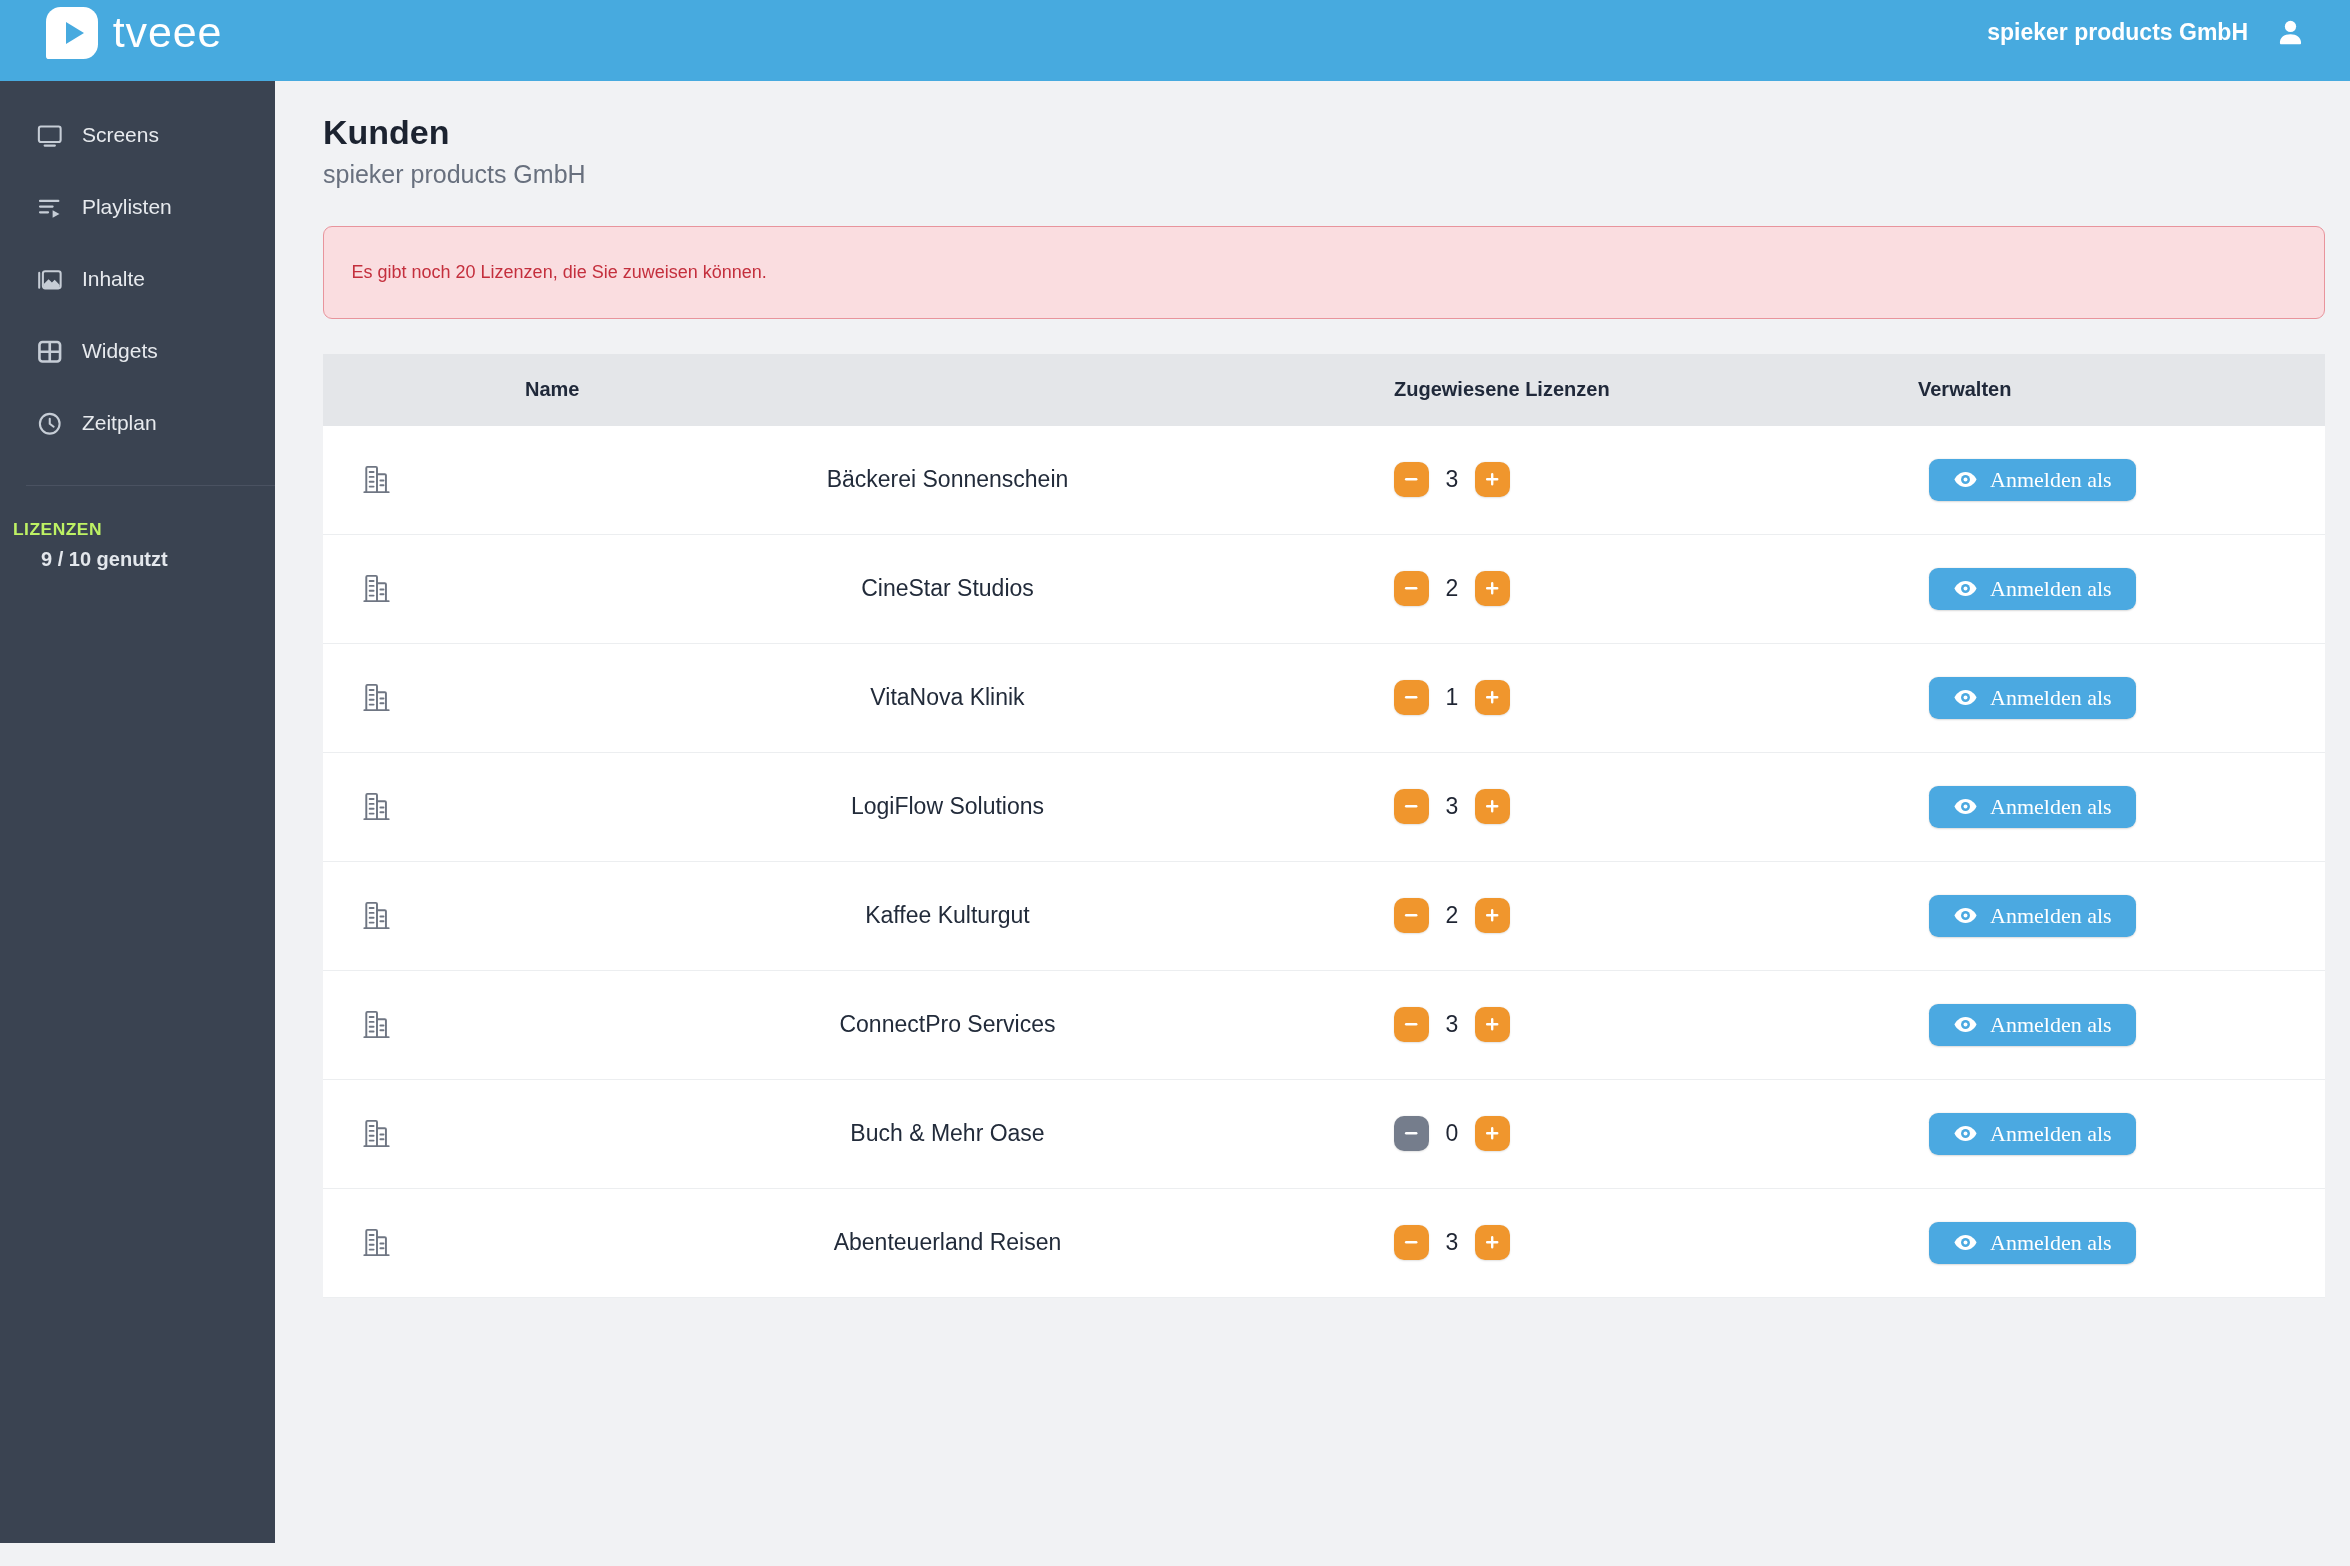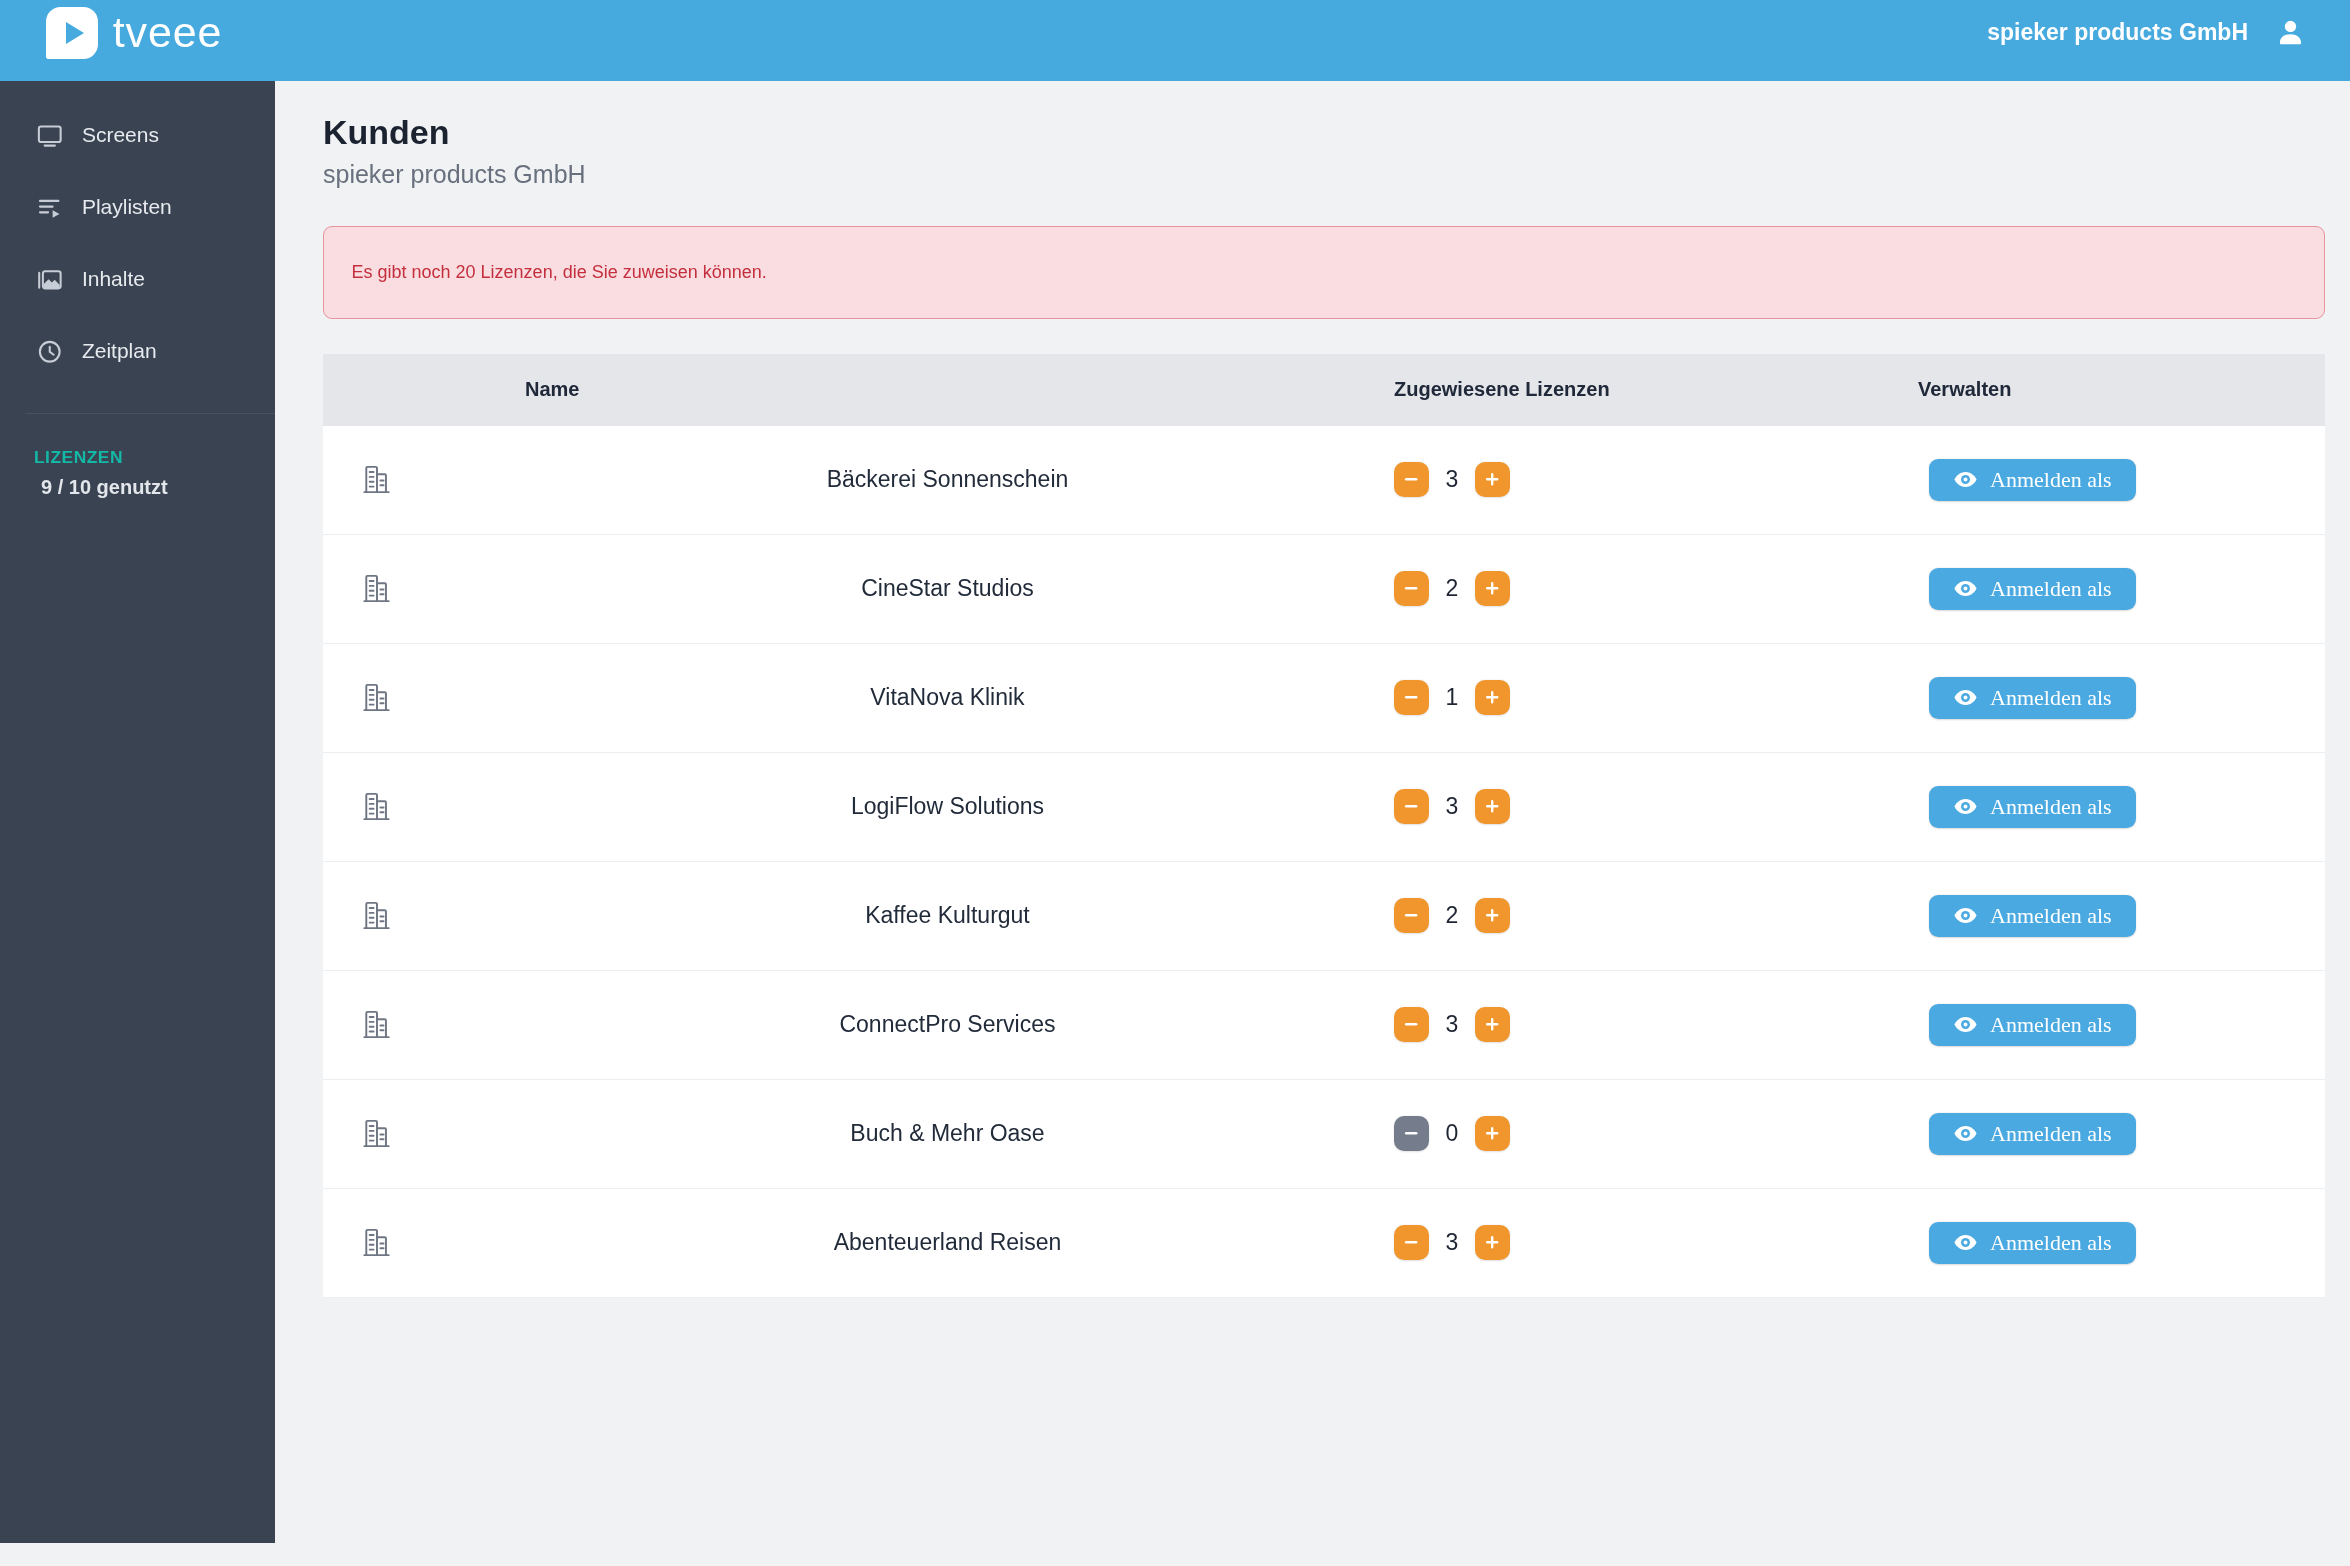--- a/index.html
+++ b/index.html
@@ -50,21 +50,21 @@
     width:275px;background:var(--sidebar-dark);
     padding-top:18.4px;flex-shrink:0;
   }
   .side-item{
     height:72px;display:flex;align-items:center;gap:18.4px;
     padding-left:36px;color:#E7EAEE;font-size:21px;font-weight:400;
   }
   .side-item .icn{width:27.5px;height:27.5px;color:#C6CDD6;flex-shrink:0;display:block;}
   .side-divider{border:none;border-top:0.9px solid #4A5261;margin:26px 0 0 26px;}
   .lic-block{margin-top:33px;}
-  .lic-heading{padding-left:34px;color:#14b8a6;font-size:17.4px;font-weight:700;letter-spacing:0.5px;}
+  .lic-heading{padding-left:13px;color:#bef264;font-size:17.4px;font-weight:700;letter-spacing:0.5px;}
   .lic-usage{padding-left:41px;margin-top:7.3px;color:#E3E7EC;font-size:20px;font-weight:bold;}
   .support{margin-top:11px;}
 
   
   .main{flex:1;padding:31px 26px 0 48px;}
   .page-title{font-size:34px;font-weight:700;color:#1C2330;line-height:40px;}
   .page-subtitle{font-size:25px;color:#68707E;margin-top:5.5px;line-height:33px;}
 
   .alert{
     width:2002px;margin-top:35px;height:93px;
@@ -147,20 +147,27 @@
 
     <div class="side-item" data-interactable="true">
       <svg class="icn" data-interactable="false" viewBox="0 0 24 24" fill="none" stroke="currentColor" stroke-width="1.8" stroke-linecap="round">
         <path d="M2.8 6v13"></path>
         <rect x="6" y="4.5" width="15.5" height="15" rx="2"></rect>
         <path d="M6.8 15.8l4.2-4.2 2.9 2.9 2.4-2.4 4.4 4.4v.9c0 1.2-1 2.2-2.2 2.2H9c-1.2 0-2.2-1-2.2-2.2z" fill="currentColor" stroke="none"></path>
       </svg>
       <span data-interactable="false">Inhalte</span>
     </div>
 
+    <div class="side-item" data-interactable="true">
+      <svg class="icn" data-interactable="false" viewBox="0 0 24 24" fill="none" stroke="currentColor" stroke-width="2.3">
+        <rect x="3" y="3.5" width="18" height="17" rx="2.6"></rect>
+        <path d="M3 12h18M12 3.5v17"></path>
+      </svg>
+      <span data-interactable="false">Widgets</span>
+    </div>
 
     <div class="side-item" data-interactable="true">
       <svg class="icn" data-interactable="false" viewBox="0 0 24 24" fill="none" stroke="currentColor" stroke-width="1.8" stroke-linecap="round">
         <circle cx="12" cy="12" r="8.6"></circle>
         <path d="M12 7.6V12l3.4 2.6"></path>
       </svg>
       <span data-interactable="false">Zeitplan</span>
     </div>
 
     <hr class="side-divider" data-interactable="false">

